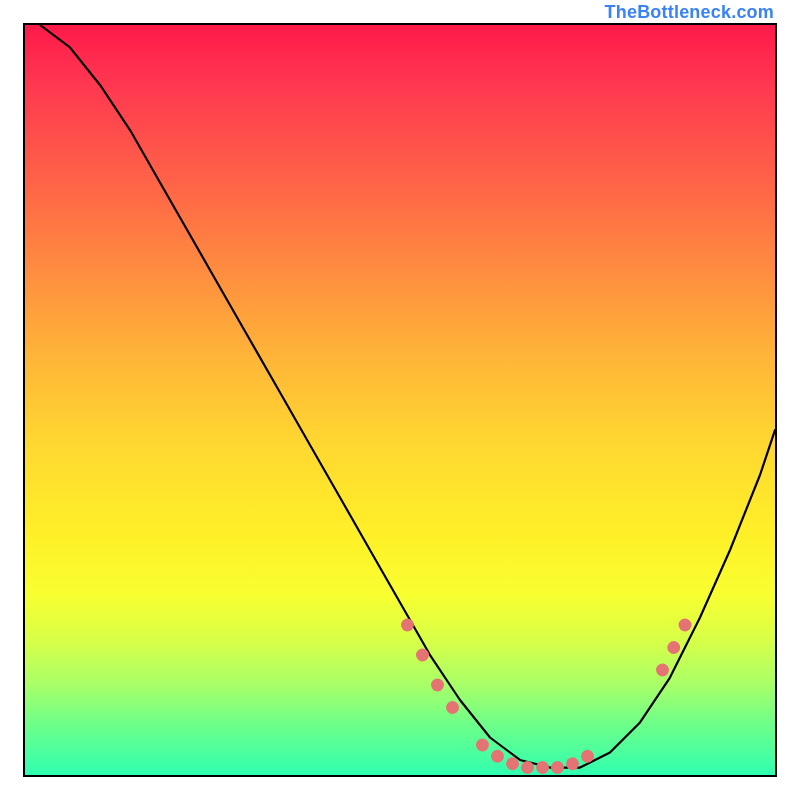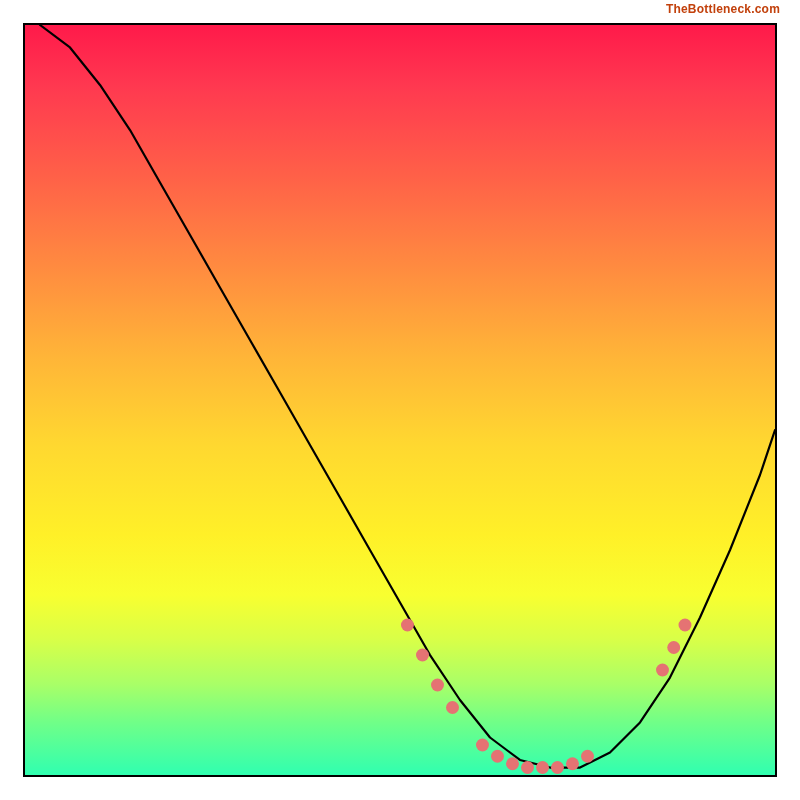--- a/index.html
+++ b/index.html
@@ -37,25 +37,25 @@
   }
   .curve-svg {
     position: absolute;
     inset: 0;
     width: 100%;
     height: 100%;
   }
   .watermark {
     position: absolute;
     top: 2px;
-    right: 20px;
+    right: 26px;
     font-family: Arial, Helvetica, sans-serif;
-    font-size: 12px;
+    font-size: 18px;
     font-weight: bold;
-    color: #c2410c;
+    color: #3b82f6;
     letter-spacing: 0.2px;
   }
 </style>
 </head>
 <body>
 
 <div class="chart-container">
   <div class="watermark">TheBottleneck.com</div>
   <div class="plot-area">
     <div class="gradient-bg"></div>

